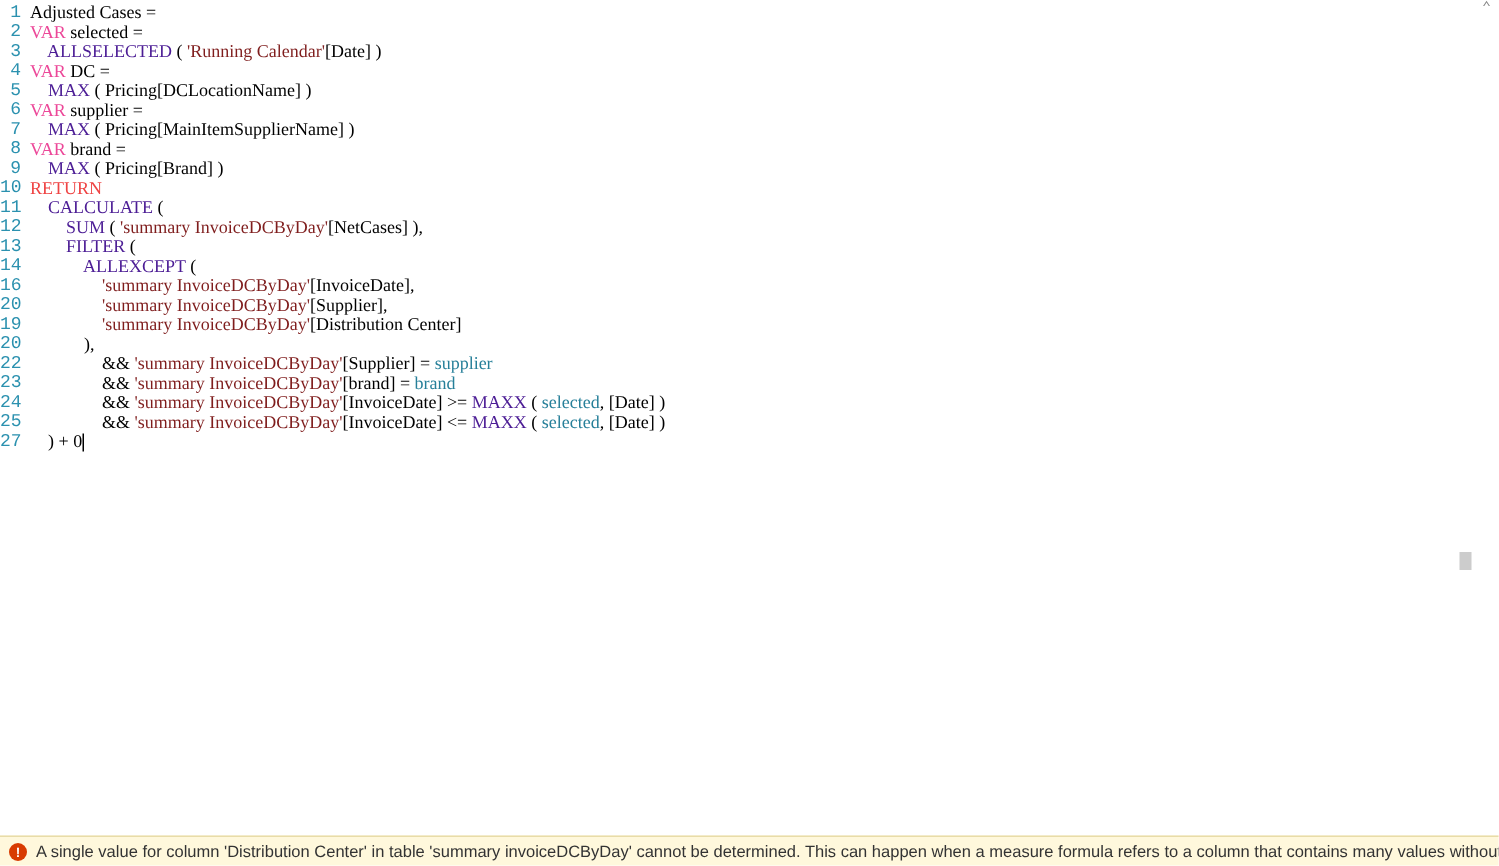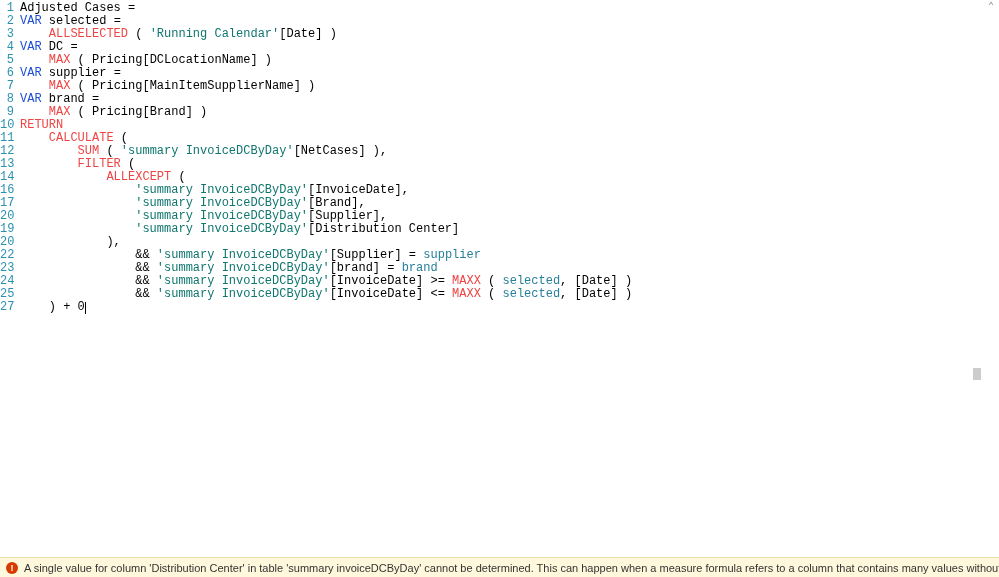--- a/index.html
+++ b/index.html
@@ -42,25 +42,26 @@
       width: 20px;
       text-align: right;
       color: #2b91af;
       padding-right: 6px;
       flex-shrink: 0;
       user-select: none;
     }
     .line-content {
       flex: 1;
       color: #000;
+      font-family: Liberation Serif, serif;
     }
-    .kw-var { color: #1d4ed8; }
+    .kw-var { color: #ec4899; }
     .kw-return { color: #ef4444; }
-    .kw-func { color: #ef4444; }
-    .kw-tbl { color: #0f766e; }
+    .kw-func { color: #4c1d95; }
+    .kw-tbl { color: #7f1d1d; }
     .kw-used { color: #267f99; }
     .error-bar {
       position: absolute;
       bottom: 0;
       left: 0;
       right: 0;
       height: 20px;
       background: #fff8dc;
       border-top: 1px solid #e8dca8;
       display: flex;
@@ -115,21 +116,20 @@
       <div class="code-line"><div class="line-number">6</div><div class="line-content"><span class="kw-var">VAR</span><span> supplier </span><span>=</span></div></div>
       <div class="code-line"><div class="line-number">7</div><div class="line-content"><span>    </span><span class="kw-func">MAX</span><span> ( Pricing[MainItemSupplierName] )</span></div></div>
       <div class="code-line"><div class="line-number">8</div><div class="line-content"><span class="kw-var">VAR</span><span> brand </span><span>=</span></div></div>
       <div class="code-line"><div class="line-number">9</div><div class="line-content"><span>    </span><span class="kw-func">MAX</span><span> ( Pricing[Brand] )</span></div></div>
       <div class="code-line"><div class="line-number">10</div><div class="line-content"><span class="kw-return">RETURN</span></div></div>
       <div class="code-line"><div class="line-number">11</div><div class="line-content"><span>    </span><span class="kw-func">CALCULATE</span><span> (</span></div></div>
       <div class="code-line"><div class="line-number">12</div><div class="line-content"><span>        </span><span class="kw-func">SUM</span><span> ( </span><span class="kw-tbl">'summary InvoiceDCByDay'</span><span>[NetCases] ),</span></div></div>
       <div class="code-line"><div class="line-number">13</div><div class="line-content"><span>        </span><span class="kw-func">FILTER</span><span> (</span></div></div>
       <div class="code-line"><div class="line-number">14</div><div class="line-content"><span>            </span><span class="kw-func">ALLEXCEPT</span><span> (</span></div></div>
       <div class="code-line"><div class="line-number">16</div><div class="line-content"><span>                </span><span class="kw-tbl">'summary InvoiceDCByDay'</span><span>[InvoiceDate],</span></div></div>
-      <div class="code-line"><div class="line-number">17</div><div class="line-content"><span>                </span><span class="kw-tbl">'summary InvoiceDCByDay'</span><span>[Brand],</span></div></div>
       <div class="code-line"><div class="line-number">20</div><div class="line-content"><span>                </span><span class="kw-tbl">'summary InvoiceDCByDay'</span><span>[Supplier],</span></div></div>
       <div class="code-line"><div class="line-number">19</div><div class="line-content"><span>                </span><span class="kw-tbl">'summary InvoiceDCByDay'</span><span>[Distribution Center]</span></div></div>
       <div class="code-line"><div class="line-number">20</div><div class="line-content"><span>            ),</span></div></div>
       <div class="code-line"><div class="line-number">22</div><div class="line-content"><span>                &amp;&amp; </span><span class="kw-tbl">'summary InvoiceDCByDay'</span><span>[Supplier] = </span><span class="kw-used">supplier</span></div></div>
       <div class="code-line"><div class="line-number">23</div><div class="line-content"><span>                &amp;&amp; </span><span class="kw-tbl">'summary InvoiceDCByDay'</span><span>[brand] = </span><span class="kw-used">brand</span></div></div>
       <div class="code-line"><div class="line-number">24</div><div class="line-content"><span>                &amp;&amp; </span><span class="kw-tbl">'summary InvoiceDCByDay'</span><span>[InvoiceDate] &gt;= </span><span class="kw-func">MAXX</span><span> ( </span><span class="kw-used">selected</span><span>, [Date] )</span></div></div>
       <div class="code-line"><div class="line-number">25</div><div class="line-content"><span>                &amp;&amp; </span><span class="kw-tbl">'summary InvoiceDCByDay'</span><span>[InvoiceDate] &lt;= </span><span class="kw-func">MAXX</span><span> ( </span><span class="kw-used">selected</span><span>, [Date] )</span></div></div>
       <div class="code-line"><div class="line-number">27</div><div class="line-content"><span>    ) + 0</span><span class="text-cursor"></span></div></div>
     </div>
   <div class="cursor-mark"></div>

